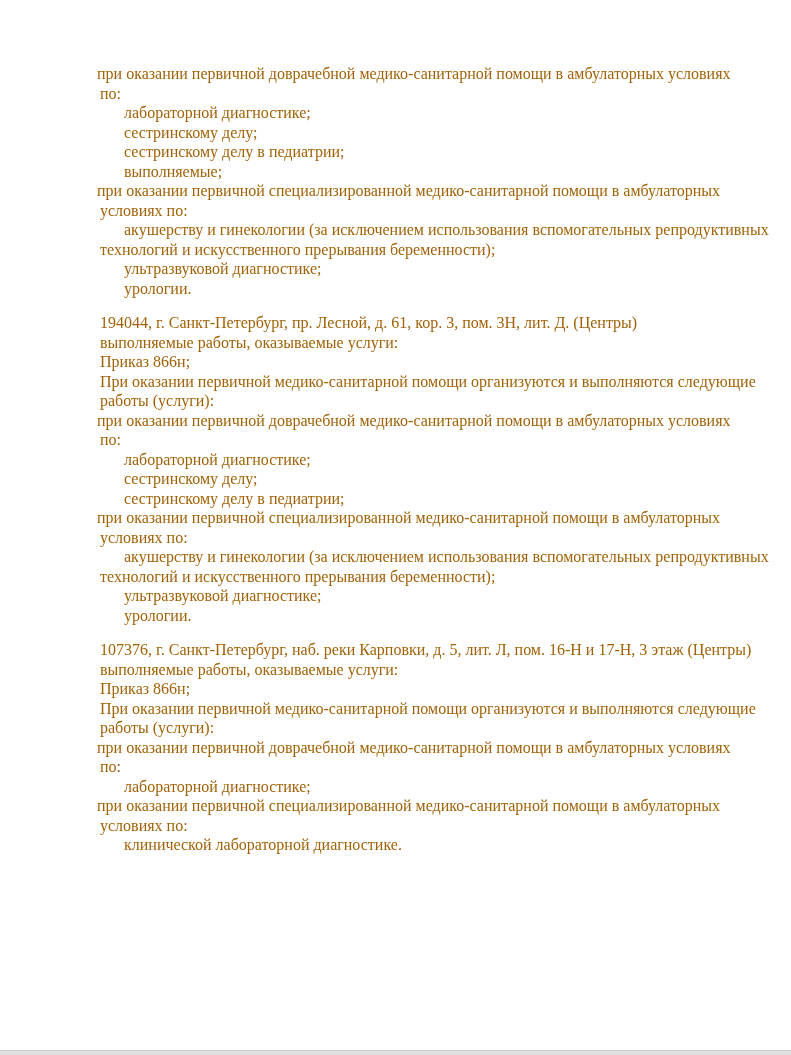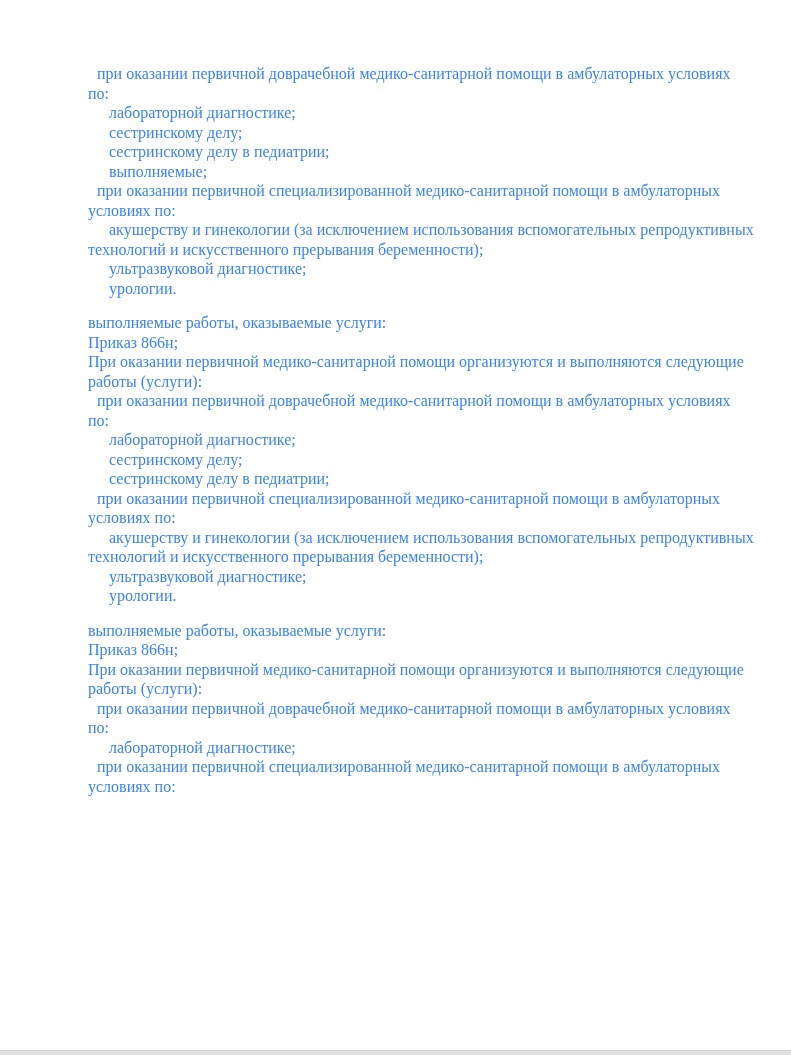--- a/index.html
+++ b/index.html
@@ -23,75 +23,78 @@
     line-height: 19.5px;
     color: #000000;
     -webkit-font-smoothing: antialiased;
   }
   .section + .section {
     margin-top: 15px;
   }
   .line {
     white-space: nowrap;
   }
-  .indent-0 { margin-left: 0; }
+  .indent-0 { margin-left: 12px; }
   .indent-1 { margin-left: 9px; }
-  .indent-2 { margin-left: 21px; }
+  .indent-2 { margin-left: 36px; }
   .hscrollbar {
     position: absolute;
     left: 0;
     right: 0;
     bottom: 0;
     height: 5px;
     box-sizing: border-box;
     border-top: 1px solid #cfcfcf;
     background: #e0e0e0;
   }
 </style>
 </head>
 <body style="background: rgb(255, 255, 255);">
 
-<div class="doc" style="color: #3b82f6;">
+<div class="doc" style="color: #a16207;">
     <div class="section">
       <div class="line indent-1">при оказании первичной доврачебной медико-санитарной помощи в амбулаторных условиях</div>
       <div class="line indent-0">по:</div>
       <div class="line indent-2">лабораторной диагностике;</div>
       <div class="line indent-2">сестринскому делу;</div>
       <div class="line indent-2">сестринскому делу в педиатрии;</div>
       <div class="line indent-2">выполняемые;</div>
       <div class="line indent-1">при оказании первичной специализированной медико-санитарной помощи в амбулаторных</div>
       <div class="line indent-0">условиях по:</div>
       <div class="line indent-2">акушерству и гинекологии (за исключением использования вспомогательных репродуктивных</div>
       <div class="line indent-0">технологий и искусственного прерывания беременности);</div>
       <div class="line indent-2">ультразвуковой диагностике;</div>
       <div class="line indent-2">урологии.</div>
     </div>
     <div class="section">
+      <div class="line indent-0">194044, г. Санкт-Петербург, пр. Лесной, д. 61, кор. 3, пом. 3Н, лит. Д. (Центры)</div>
       <div class="line indent-0">выполняемые работы, оказываемые услуги:</div>
       <div class="line indent-0">Приказ 866н;</div>
       <div class="line indent-0">При оказании первичной медико-санитарной помощи организуются и выполняются следующие</div>
       <div class="line indent-0">работы (услуги):</div>
       <div class="line indent-1">при оказании первичной доврачебной медико-санитарной помощи в амбулаторных условиях</div>
       <div class="line indent-0">по:</div>
       <div class="line indent-2">лабораторной диагностике;</div>
       <div class="line indent-2">сестринскому делу;</div>
       <div class="line indent-2">сестринскому делу в педиатрии;</div>
       <div class="line indent-1">при оказании первичной специализированной медико-санитарной помощи в амбулаторных</div>
       <div class="line indent-0">условиях по:</div>
       <div class="line indent-2">акушерству и гинекологии (за исключением использования вспомогательных репродуктивных</div>
       <div class="line indent-0">технологий и искусственного прерывания беременности);</div>
       <div class="line indent-2">ультразвуковой диагностике;</div>
       <div class="line indent-2">урологии.</div>
     </div>
     <div class="section">
+      <div class="line indent-0">107376, г. Санкт-Петербург, наб. реки Карповки, д. 5, лит. Л, пом. 16-Н и 17-Н, 3 этаж (Центры)</div>
       <div class="line indent-0">выполняемые работы, оказываемые услуги:</div>
       <div class="line indent-0">Приказ 866н;</div>
       <div class="line indent-0">При оказании первичной медико-санитарной помощи организуются и выполняются следующие</div>
       <div class="line indent-0">работы (услуги):</div>
       <div class="line indent-1">при оказании первичной доврачебной медико-санитарной помощи в амбулаторных условиях</div>
       <div class="line indent-0">по:</div>
       <div class="line indent-2">лабораторной диагностике;</div>
       <div class="line indent-1">при оказании первичной специализированной медико-санитарной помощи в амбулаторных</div>
       <div class="line indent-0">условиях по:</div>
+      <div class="line indent-2">клинической лабораторной диагностике.</div>
     </div>
   </div>
 
 <div class="hscrollbar" style="background: rgb(224, 224, 224); border-top-color: rgb(207, 207, 207);"></div>
 
 </body></html>

